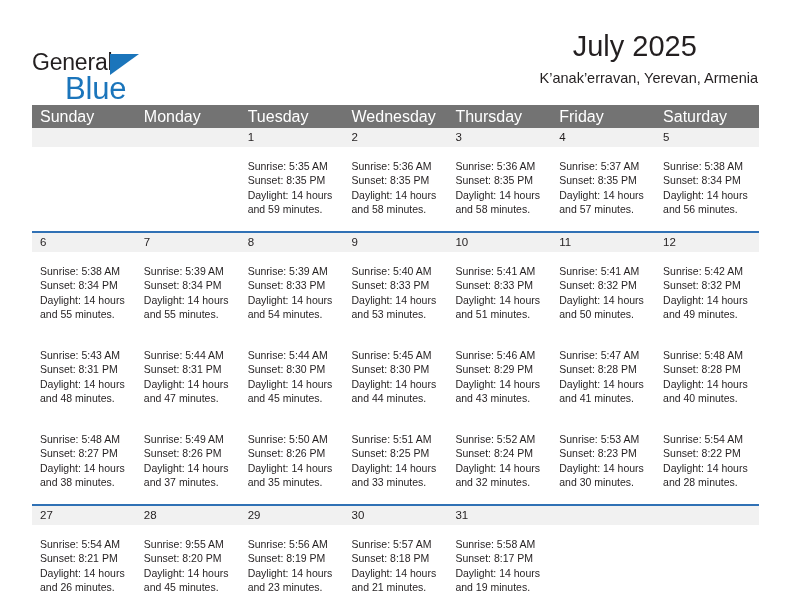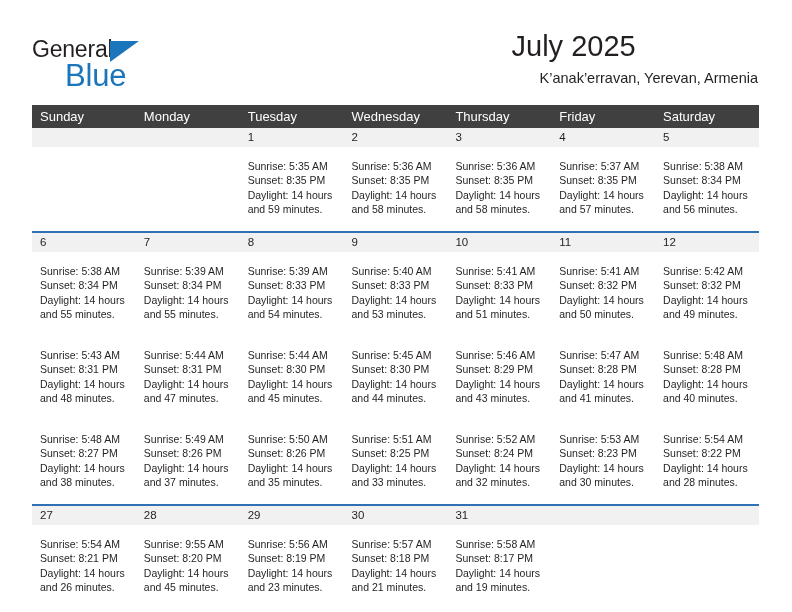--- a/index.html
+++ b/index.html
@@ -25,21 +25,21 @@
   .top {
     position: absolute;
     left: 32px;
     top: 28px;
     right: 34px;
     height: 70px;
   }
   .logo {
     position: absolute;
     left: 0;
-    top: 8px;
+    top: 21px;
     width: 200px;
     height: 56px;
   }
   .logo-general {
     position: absolute;
     left: 0;
     top: 0;
     font-size: 23px;
     letter-spacing: -0.2px;
     color: #231f20;
@@ -60,21 +60,21 @@
     top: 22px;
     font-size: 31px;
     letter-spacing: -0.2px;
     color: #1b75bb;
   }
 
   .titles {
     position: absolute;
     right: 0;
     top: 0;
-    text-align: left;
+    text-align: center;
   }
   .cal-title {
     font-size: 29px;
     color: #231f20;
     line-height: 36px;
     white-space: nowrap;
   }
   .cal-sub {
     font-size: 14.5px;
     color: #231f20;
@@ -92,23 +92,23 @@
     width: 727px;
   }
   table.cal {
     border-collapse: collapse;
     table-layout: fixed;
     width: 727px;
   }
   table.cal col { width: 103.857px; }
 
   thead th {
-    background: #404040;
+    background: #737373;
     color: #ffffff;
-    font-size: 13px;
+    font-size: 16px;
     font-weight: normal;
     text-align: left;
     padding: 5px 0 5px 8px;
     height: 11px;
     line-height: 13px;
   }
 
   tr.datesrow td {
     background: #f1f1f1;
     border-top: 2px solid #3071b5;

